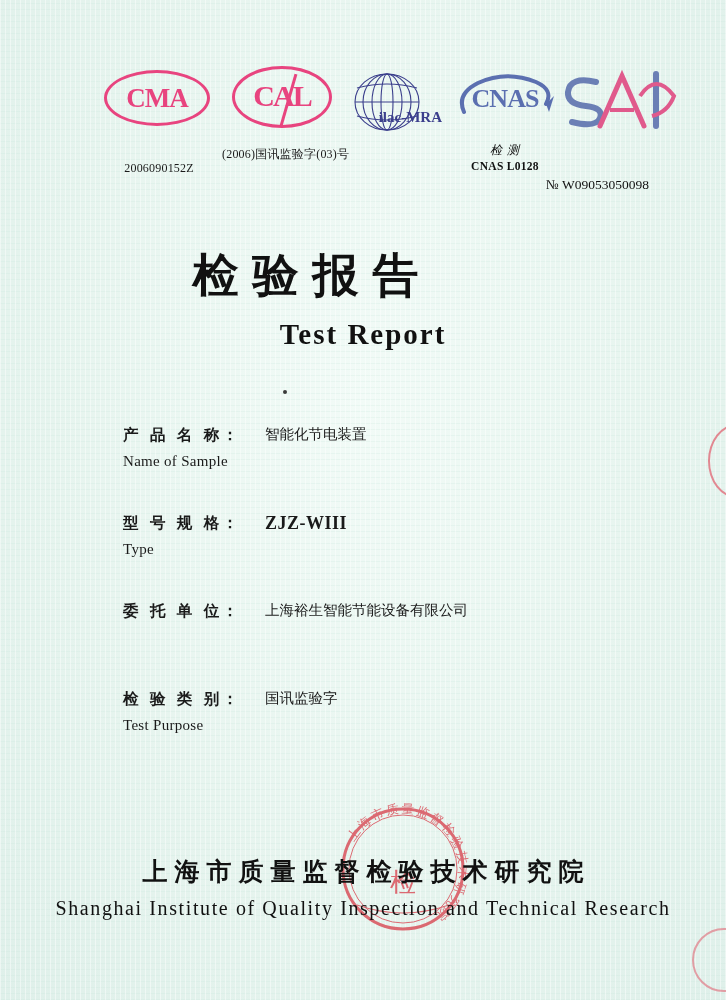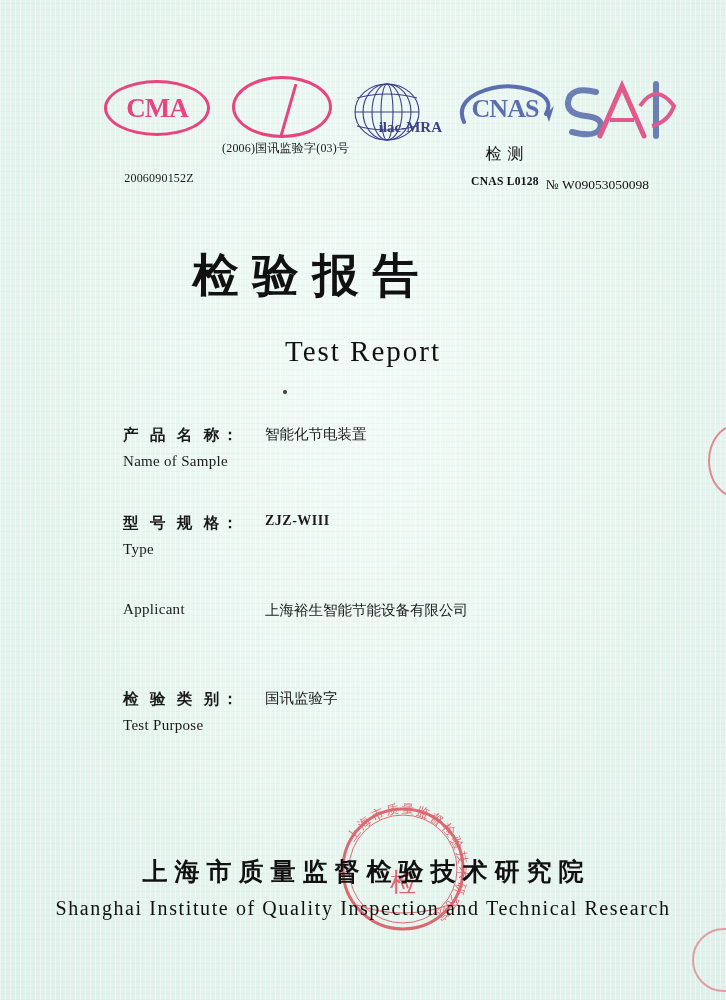--- a/index.html
+++ b/index.html
@@ -25,21 +25,21 @@
     pointer-events: none;
   }
   .page {
     position: absolute;
     inset: 0;
   }
 
   
   .logo-row {
     position: absolute;
-    top: 80px;
+    top: 70px;
     left: 0;
     width: 582px;
     height: 130px;
   }
   .logo {
     position: absolute;
     text-align: center;
   }
   .logo-caption {
     font-size: 12px;
@@ -90,21 +90,21 @@
     color: #e8447f;
     letter-spacing: -2px;
   }
   .cal-slash {
     position: absolute;
     width: 3px; height: 54px;
     background: #e8447f;
     left: 52px; top: 4px;
     transform: rotate(16deg);
   }
-  .logo-cal .logo-caption { margin-top: 2px; }
+  .logo-cal .logo-caption { margin-top: 18px; }
 
   
   .logo-ilac { left: 332px; top: 2px; width: 110px; }
   .ilac-mark {
     width: 104px; height: 60px;
     margin: 0 auto;
     position: relative;
     overflow: hidden;
   }
   .ilac-mark svg { display: block; }
@@ -122,24 +122,24 @@
   
   .logo-cnas { left: 446px; top: 0; width: 118px; }
   .cnas-mark { width: 110px; height: 62px; margin: 0 auto; position: relative; }
   .cnas-text {
     position: absolute; left: 0; right: 0; top: 14px;
     font-family: "Liberation Serif", serif;
     font-weight: bold; font-size: 26px; color: #5b6fb0;
     letter-spacing: -1px;
   }
   .cnas-sub {
-    font-size: 16px; color: #111; margin-top: 2px; letter-spacing: 1px;
+    font-size: 12px; color: #111; margin-top: 10px; letter-spacing: 1px; font-style: italic;
   }
   .cnas-id {
-    font-size: 11.5px; font-weight: bold; color: #111; margin-top: 10px; letter-spacing: 0.3px;
+    font-size: 11.5px; font-weight: bold; color: #111; margin-top: 1px; letter-spacing: 0.3px;
   }
 
   
   .logo-sal { left: 556px; top: -4px; width: 130px; }
   .sal-mark { width: 128px; height: 66px; position: relative; }
 
   .report-no {
     position: absolute;
     left: 546px;
     top: 177px;
@@ -161,25 +161,24 @@
     letter-spacing: 14px;
     color: #111;
     text-indent: 14px;
   }
   .title-en {
     position: absolute;
     top: 318px;
     width: 726px;
     text-align: center;
     font-family: "Liberation Serif", serif;
-    font-weight: normal;
+    font-weight: bold;
     font-size: 29px;
     letter-spacing: 2px;
     color: #111;
-    margin-top: 17px;
   }
   .center-dot {
     position: absolute;
     top: 390px;
     left: 283px;
     width: 4px; height: 4px;
     border-radius: 50%;
     background: #3a3a3a;
   }
 
@@ -215,21 +214,21 @@
     left: 142px;
     top: 0px;
     font-family: "DejaVu Sans", sans-serif;
     font-size: 14.5px;
     color: #1a1a1a;
     white-space: nowrap;
   }
   .field-value.serif-bold {
     font-family: "Liberation Serif", serif;
     font-weight: bold;
-    font-size: 14px;
+    font-size: 18px;
     letter-spacing: 0.5px;
   }
 
   
   .footer {
     position: absolute;
     top: 855px;
     width: 726px;
     text-align: center;
   }
@@ -304,20 +303,21 @@
 
     <div class="logo logo-cma">
       <div class="cma-mark">
         <div class="cma-text">CMA</div>
       </div>
       <div class="logo-caption">2006090152Z</div>
     </div>
 
     <div class="logo logo-cal">
       <div class="cal-mark">
+        <div class="cal-text">CAL</div>
         <div class="cal-slash"></div>
       </div>
       <div class="logo-caption">(2006)国讯监验字(03)号</div>
     </div>
 
     <div class="logo logo-ilac">
       <div class="ilac-mark">
         <svg width="104" height="60" viewBox="0 0 104 60" aria-hidden="true">
           <g fill="none" stroke="#3b3f8c" stroke-width="1.1">
             <ellipse cx="52" cy="30" rx="32" ry="28"></ellipse>
@@ -376,21 +376,21 @@
       <div class="field-value">智能化节电装置</div>
     </div>
 
     <div class="field">
       <div class="field-label-cn">型 号 规 格：</div>
       <div class="field-label-en">Type</div>
       <div class="field-value serif-bold">ZJZ-WIII</div>
     </div>
 
     <div class="field">
-      <div class="field-label-en">Applicant</div>
+      <div class="field-label-cn">委 托 单 位：</div>
       <div class="field-value">上海裕生智能节能设备有限公司</div>
     </div>
 
     <div class="field">
       <div class="field-label-cn">检 验 类 别：</div>
       <div class="field-label-en">Test Purpose</div>
       <div class="field-value">国讯监验字</div>
     </div>
 
   </div>

